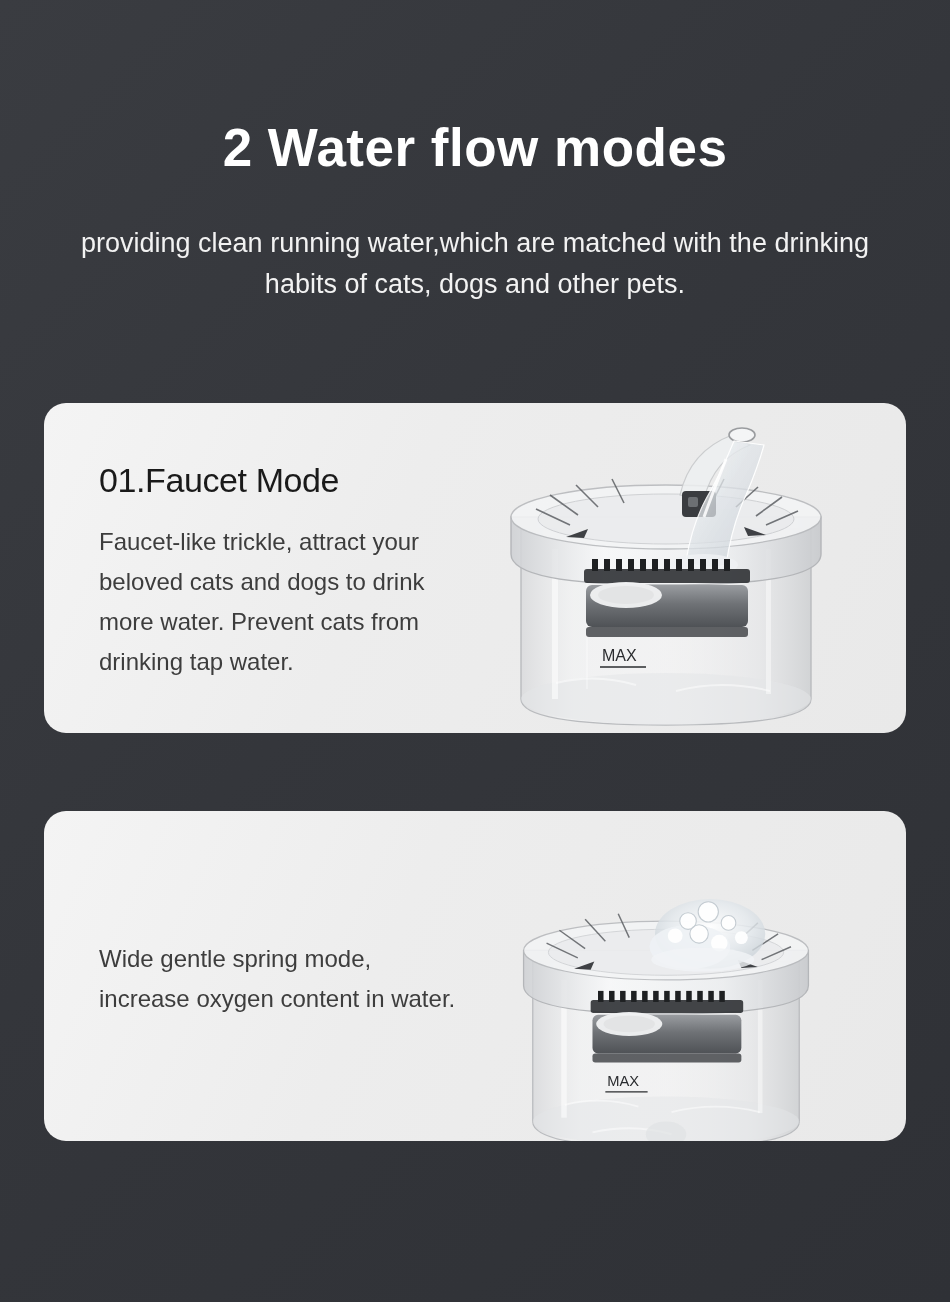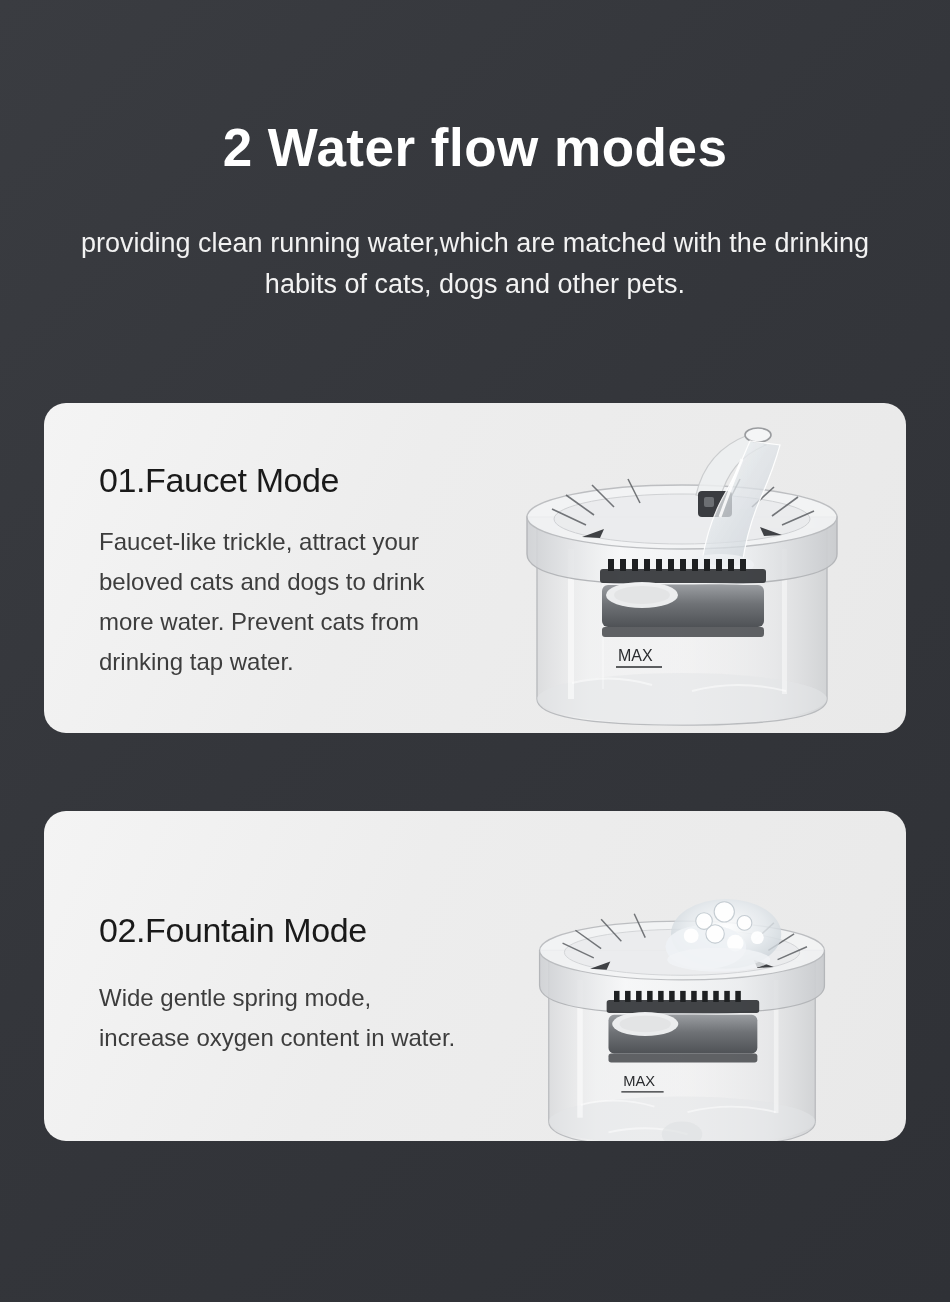--- a/index.html
+++ b/index.html
@@ -73,21 +73,21 @@
     font-size: 24px;
     line-height: 1.66;
     max-width: 360px;
     white-space: pre-line;
   }
   .card-2 .card-body { margin-top: 28px; }
 
   
   .product {
     position: absolute;
-    right: 24px;
+    right: 40px;
     bottom: -6px;
     width: 400px;
     height: 340px;
     z-index: 1;
   }
   .card-2 .product { bottom: -30px; }
   .product svg { display: block; width: 100%; height: 100%; }
 </style>
 </head>
 <body>
@@ -205,21 +205,20 @@
         <g opacity="0.5" stroke="#ffffff" stroke-width="2" fill="none">
           <path d="M90 284 q40 -10 80 2"></path>
           <path d="M210 292 q46 -12 94 0"></path>
         </g>
       </svg>
     </div>
   </div>
 
   <div class="card card-2">
     <div class="card-text">
-      <div class="card-heading">02.Fountain Mode</div>
       <div class="card-body">Wide gentle spring mode,
 increase oxygen content in water.</div>
     </div>
 
     <div class="product">
       <svg viewBox="0 0 400 370" xmlns="http://www.w3.org/2000/svg">
         <defs>
           <linearGradient id="bodyG2" x1="0" y1="0" x2="1" y2="0">
             <stop offset="0%" stop-color="#d9dadc" stop-opacity="0.85"></stop>
             <stop offset="18%" stop-color="#f4f5f6" stop-opacity="0.6"></stop>

